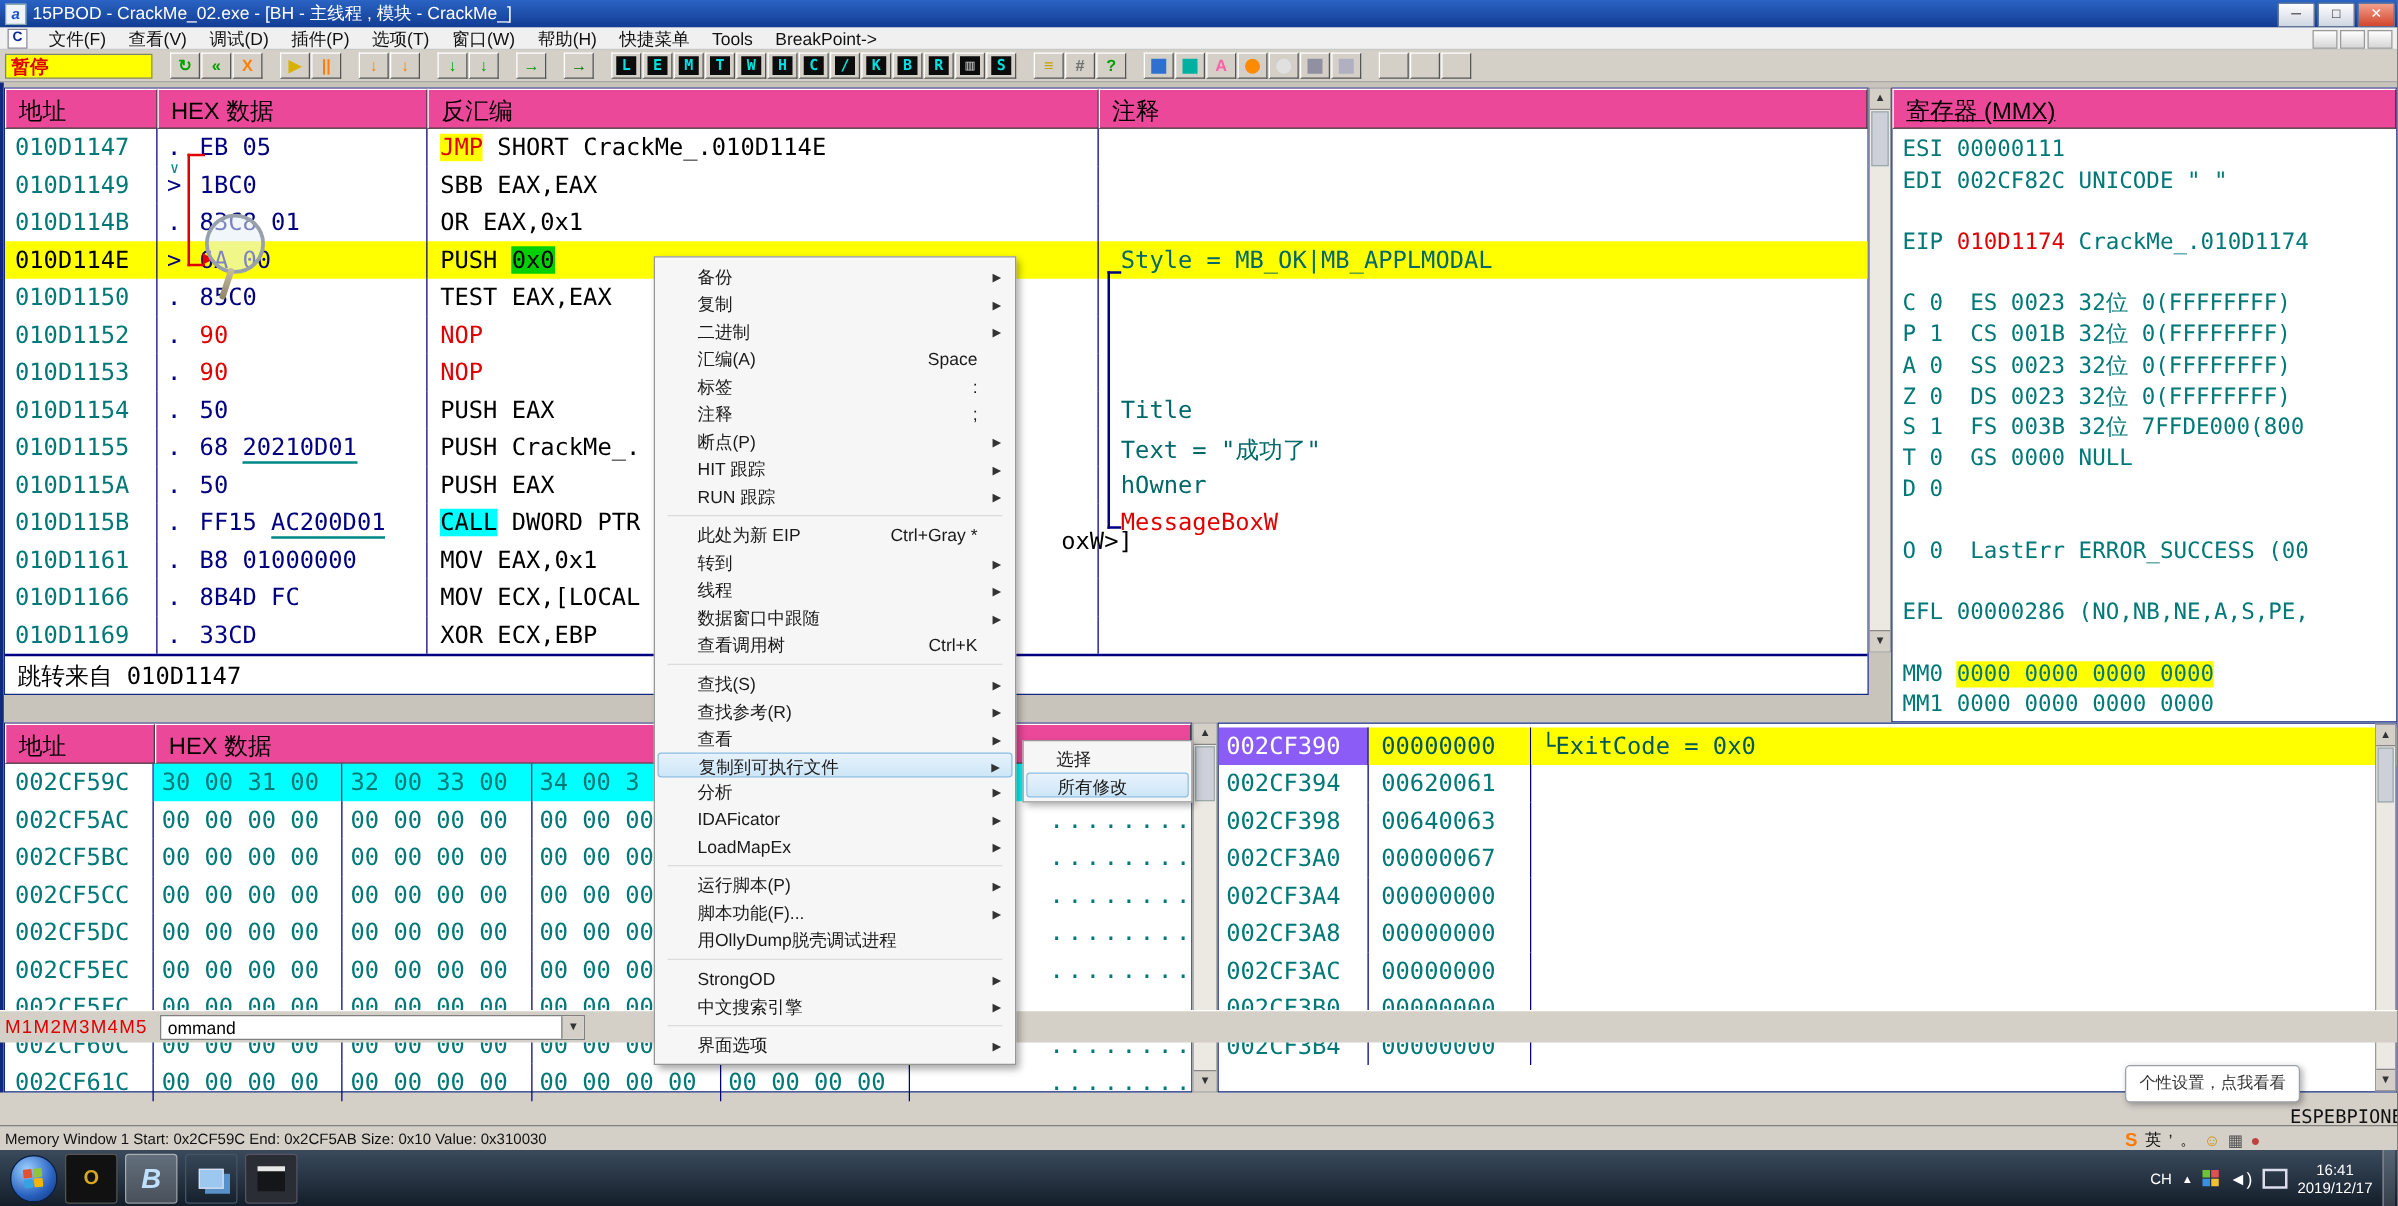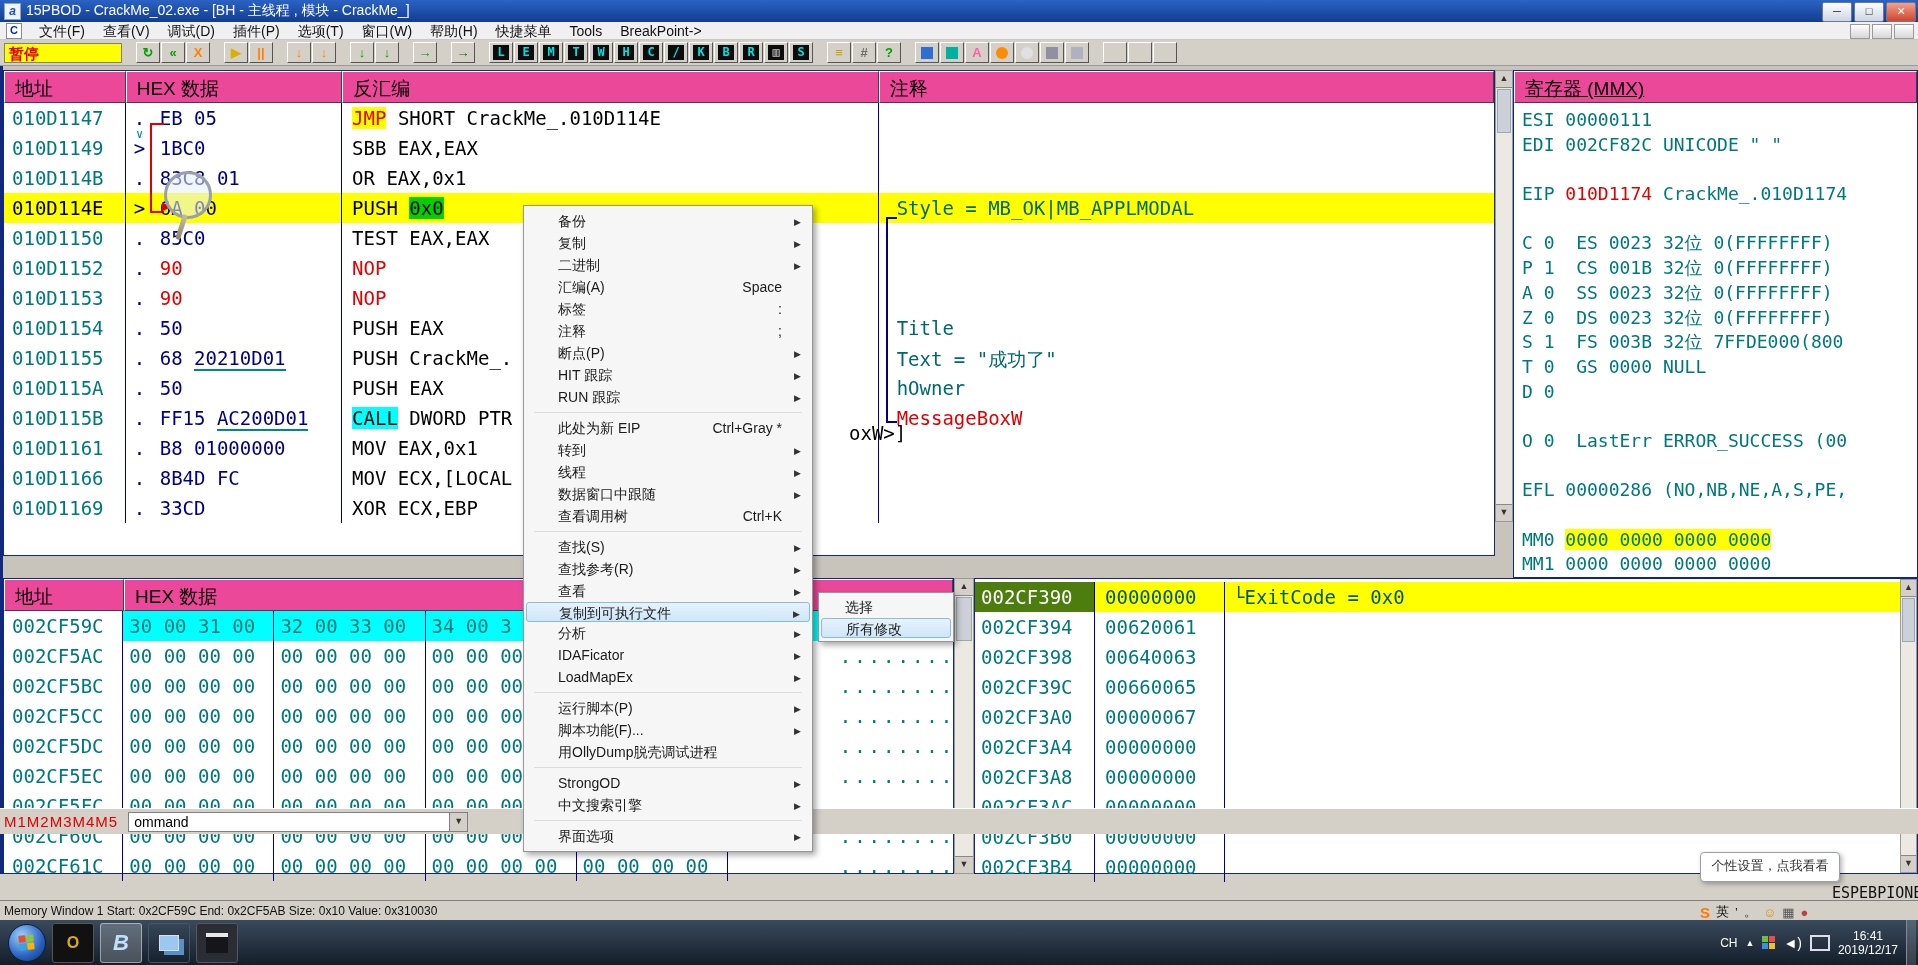--- a/index.html
+++ b/index.html
@@ -82,21 +82,21 @@
   
   .dumprow{height:30px;display:flex;font-size:19px;white-space:pre;}
   .dumpcell{box-sizing:border-box;padding-top:4px;overflow:hidden;color:#007878;}
   .dumpaddr{width:120px;padding-left:8px;border-right:1px solid #000080;}
   .dumpgrp{width:152px;padding-left:6px;border-right:1px solid #000080;}
   .dumpascii{width:226px;padding-left:112px;letter-spacing:3px;}
   .stackrow{height:30px;display:flex;font-size:19px;white-space:pre;}
   .stackaddr{width:120px;padding:4px 0 0 6px;color:#007878;border-right:1px solid #000080;box-sizing:border-box;}
   .stackval{width:130px;padding:4px 0 0 10px;color:#007878;border-right:1px solid #000080;box-sizing:border-box;}
   .stackcmt{flex:1;padding:4px 0 0 8px;color:#006868;box-sizing:border-box;overflow:hidden;}
-  .stackrow.sel .stackaddr{background:#4d7c0f;color:#fff;}
+  .stackrow.sel .stackaddr{background:#8b5cf6;color:#fff;}
   .stackrow.sel .stackval,.stackrow.sel .stackcmt{background:#ffff00;color:#005858;}
   
   .ctxmenu{position:absolute;left:523px;top:139px;width:290px;background:#f6f6f6;
     border:1px solid #979797;box-shadow:3px 3px 6px rgba(0,0,0,.35);padding:4px 2px;box-sizing:border-box;z-index:50;}
   .mi{position:relative;height:22px;line-height:22px;font-size:14px;color:#1a1a1a;padding-left:32px;}
   .mi.hover{background:linear-gradient(#e7f2fc,#cde6f7);border:1px solid #88bce4;border-radius:3px;
     height:20px;line-height:20px;box-sizing:border-box;}
   .mi .sc{position:absolute;right:28px;color:#1a1a1a;}
   .mi .ar{position:absolute;right:9px;font-size:9px;color:#333;top:1px;}
   .msep{height:1px;background:#dcdcdc;margin:4px 8px;}
@@ -320,20 +320,21 @@
           <div class="drow"><div class="dc addr mono">010D1152</div><div class="dc hex mono"><span class="mark">.</span><span style="color: rgb(224, 0, 0);">90</span></div><div class="dc asm mono"><span style="color: rgb(224, 0, 0);">NOP</span></div><div class="dc cmt mono"></div></div>
           <div class="drow"><div class="dc addr mono">010D1153</div><div class="dc hex mono"><span class="mark">.</span><span style="color: rgb(224, 0, 0);">90</span></div><div class="dc asm mono"><span style="color: rgb(224, 0, 0);">NOP</span></div><div class="dc cmt mono"></div></div>
           <div class="drow"><div class="dc addr mono">010D1154</div><div class="dc hex mono"><span class="mark">.</span><span style="color: rgb(0, 0, 128);">50</span></div><div class="dc asm mono"><span style="color: rgb(0, 0, 0);">PUSH EAX</span></div><div class="dc cmt mono"><span style="color: rgb(0, 104, 104);">Title</span></div></div>
           <div class="drow"><div class="dc addr mono">010D1155</div><div class="dc hex mono"><span class="mark">.</span><span style="color: rgb(0, 0, 128);">68 </span><span class="useg" style="color: rgb(0, 0, 128);">20210D01</span></div><div class="dc asm mono"><span style="color: rgb(0, 0, 0);">PUSH CrackMe_.</span></div><div class="dc cmt mono"><span style="color: rgb(0, 104, 104);">Text = "成功了"</span></div></div>
           <div class="drow"><div class="dc addr mono">010D115A</div><div class="dc hex mono"><span class="mark">.</span><span style="color: rgb(0, 0, 128);">50</span></div><div class="dc asm mono"><span style="color: rgb(0, 0, 0);">PUSH EAX</span></div><div class="dc cmt mono"><span style="color: rgb(0, 104, 104);">hOwner</span></div></div>
           <div class="drow"><div class="dc addr mono">010D115B</div><div class="dc hex mono"><span class="mark">.</span><span style="color: rgb(0, 0, 128);">FF15 </span><span class="useg" style="color: rgb(0, 0, 128);">AC200D01</span></div><div class="dc asm mono"><span style="color: rgb(0, 0, 0); background: rgb(0, 255, 255);">CALL</span><span style="color: rgb(0, 0, 0);"> DWORD PTR</span></div><div class="dc cmt mono"><span style="color: rgb(224, 0, 0);">MessageBoxW</span></div></div>
           <div class="drow"><div class="dc addr mono">010D1161</div><div class="dc hex mono"><span class="mark">.</span><span style="color: rgb(0, 0, 128);">B8 01000000</span></div><div class="dc asm mono"><span style="color: rgb(0, 0, 0);">MOV EAX,0x1</span></div><div class="dc cmt mono"></div></div>
           <div class="drow"><div class="dc addr mono">010D1166</div><div class="dc hex mono"><span class="mark">.</span><span style="color: rgb(0, 0, 128);">8B4D FC</span></div><div class="dc asm mono"><span style="color: rgb(0, 0, 0);">MOV ECX,[LOCAL</span></div><div class="dc cmt mono"></div></div>
           <div class="drow"><div class="dc addr mono">010D1169</div><div class="dc hex mono"><span class="mark">.</span><span style="color: rgb(0, 0, 128);">33CD</span></div><div class="dc asm mono"><span style="color: rgb(0, 0, 0); margin-top: 44px;">XOR ECX,EBP</span></div><div class="dc cmt mono"></div></div>
         </div>
+      <div class="infoline mono">跳转来自 010D1147</div>
       <div class="redbracket"></div>
       <div class="redarrow">▶</div>
       <div class="vmark mono">∨</div>
       <div class="cmtbracket"></div>
       <div class="calltail mono">oxW&gt;]</div>
       <div class="magnifier"></div>
     </div>
 
     <div class="sb" style="left:1495px;top:4px;width:18px;height:452px;">
       <div class="sbarrow">▲</div>
@@ -370,21 +371,20 @@
       <div class="sbarrow">▲</div>
       <div class="sbthumb"></div>
       <div class="sbarrow bottom">▼</div>
     </div>
 
     <div class="panel" style="left:974px;top:512px;width:944px;height:296px;">
       <div id="stack-rows" class="mono" style="padding-top:3px;">
           <div class="stackrow sel"><div class="stackaddr">002CF390</div><div class="stackval">00000000</div><div class="stackcmt">└ExitCode = 0x0</div></div>
           <div class="stackrow"><div class="stackaddr">002CF394</div><div class="stackval">00620061</div><div class="stackcmt"></div></div>
           <div class="stackrow"><div class="stackaddr">002CF398</div><div class="stackval">00640063</div><div class="stackcmt"></div></div>
-          <div class="stackrow"><div class="stackaddr">002CF39C</div><div class="stackval">00660065</div><div class="stackcmt"></div></div>
           <div class="stackrow"><div class="stackaddr">002CF3A0</div><div class="stackval">00000067</div><div class="stackcmt"></div></div>
           <div class="stackrow"><div class="stackaddr">002CF3A4</div><div class="stackval">00000000</div><div class="stackcmt"></div></div>
           <div class="stackrow"><div class="stackaddr">002CF3A8</div><div class="stackval">00000000</div><div class="stackcmt"></div></div>
           <div class="stackrow"><div class="stackaddr">002CF3AC</div><div class="stackval">00000000</div><div class="stackcmt"></div></div>
           <div class="stackrow"><div class="stackaddr">002CF3B0</div><div class="stackval">00000000</div><div class="stackcmt"></div></div>
           <div class="stackrow"><div class="stackaddr">002CF3B4</div><div class="stackval">00000000</div><div class="stackcmt"></div></div>
         </div>
       <div class="sb" style="right:0;top:0;width:17px;height:294px;">
         <div class="sbarrow">▲</div>
         <div class="sbthumb"></div>

